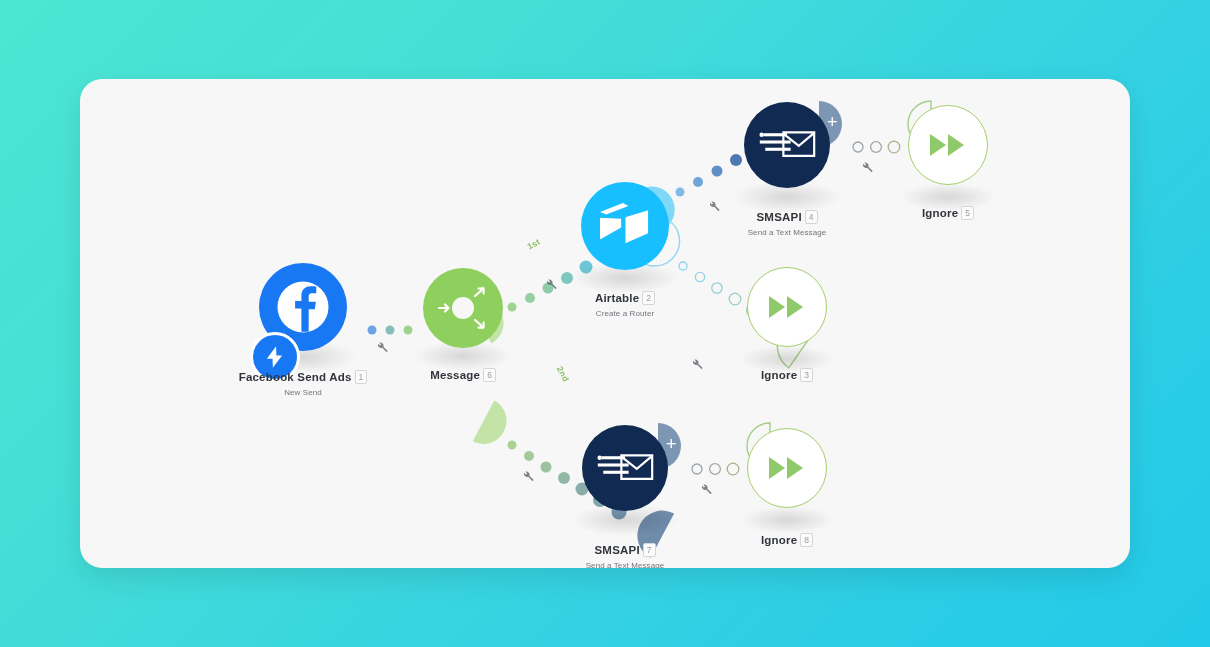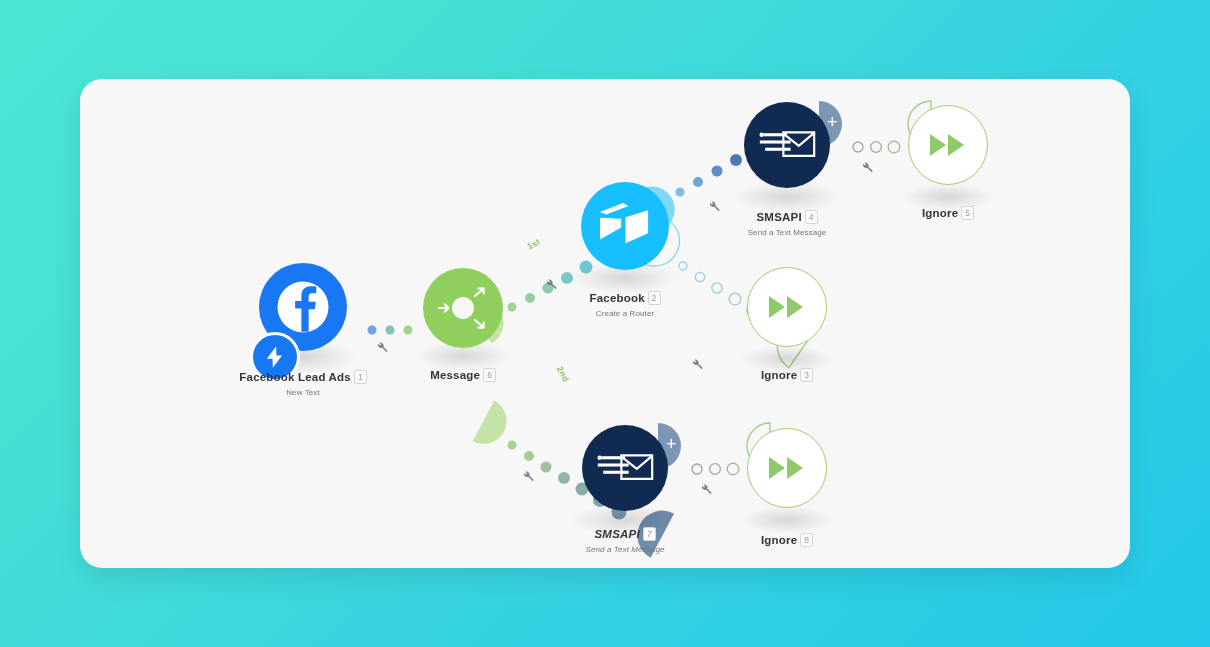--- a/index.html
+++ b/index.html
@@ -308,22 +308,22 @@
         </svg>
       </div>
 
       <div style="position:absolute; left:-53px; top:25px; width:50px; height:50px;">
         <div style="position:absolute; inset:0; border-radius:50%; background:#1877f2; border:3.5px solid #ffffff;"></div>
         <svg width="26" height="26" viewBox="0 0 24 24" style="position:absolute; left:12px; top:12px;">
           <path d="M13 2L4.5 13.5h5.2L10 22l8.5-11.5h-5.2z" fill="#ffffff"></path>
         </svg>
       </div>
       <div class="label" style="top:60px; width:220px;">
-        <span class="name">Facebook Lead Ads</span><span class="badge">1</span>
-        <div class="sub">New Text</div>
+        <span class="name">Facebook Send Ads</span><span class="badge">1</span>
+        <div class="sub">New Send</div>
       </div>
     </div>
 
     <div class="node" style="left:383px; top:229px;">
       <div class="node-shadow" style="width:100px; height:30px; top:48px;"></div>
       <div class="bubble router-circle" style="width:80px; height:80px;">
         <svg width="64" height="64" viewBox="0 0 64 64">
           <circle cx="32" cy="32" r="11" fill="#f7f7f7"></circle>
 
           <g stroke="#ffffff" stroke-width="2.2" fill="none" stroke-linecap="round" stroke-linejoin="round">
@@ -347,21 +347,21 @@
     <div class="node" style="left:545px; top:147px;">
       <div class="node-shadow" style="width:110px; height:32px; top:52px;"></div>
       <div class="bubble airtable-circle" style="width:88px; height:88px;">
         <svg width="58" height="50" viewBox="0 0 60 52">
           <path d="M28 2 L4 11.5 L10.5 14 L33.5 5.2 Z" fill="#ffffff"></path>
           <path d="M30.5 17 L30.5 44 L54 33.5 L54 9.5 Z" fill="#ffffff"></path>
           <path d="M4 17.5 L4 40 L26 27.5 L26 18.5 Z" fill="#ffffff"></path>
         </svg>
       </div>
       <div class="label" style="top:62px; width:200px;">
-        <span class="name">Facebook</span><span class="badge">2</span>
+        <span class="name">Airtable</span><span class="badge">2</span>
         <div class="sub">Create a Router</div>
       </div>
     </div>
 
     <div class="node" style="left:707px; top:66px;">
       <div class="node-shadow" style="width:110px; height:32px; top:52px;"></div>
       <div class="bubble sms-circle" style="width:86px; height:86px;">
         <svg width="58" height="40" viewBox="0 0 64 44">
 
           <path d="M28 8 L62 8 L62 34 L28 34 Z" fill="none" stroke="#ffffff" stroke-width="2.4"></path>
@@ -412,21 +412,21 @@
       <div class="bubble sms-circle" style="width:86px; height:86px;">
         <svg width="58" height="40" viewBox="0 0 64 44">
           <path d="M28 8 L62 8 L62 34 L28 34 Z" fill="none" stroke="#ffffff" stroke-width="2.4"></path>
           <path d="M28 9.5 L45 23 L61 9.5" fill="none" stroke="#ffffff" stroke-width="2.4"></path>
           <rect x="6" y="9" width="26" height="3.4" fill="#ffffff"></rect>
           <rect x="2" y="17" width="34" height="3.4" fill="#ffffff"></rect>
           <rect x="8" y="25" width="28" height="3.4" fill="#ffffff"></rect>
           <circle cx="4" cy="10.7" r="2.4" fill="#ffffff"></circle>
         </svg>
       </div>
-      <div class="label" style="top:56px; width:200px;font-style:italic;">
+      <div class="label" style="top:72px; width:200px;">
         <span class="name">SMSAPI</span><span class="badge">7</span>
         <div class="sub">Send a Text Message</div>
       </div>
     </div>
 
     <div class="node" style="left:707px; top:389px;">
       <div class="node-shadow" style="width:96px; height:28px; top:52px;"></div>
       <div class="bubble ignore-circle" style="width:80px; height:80px;">
         <svg width="40" height="28" viewBox="0 0 40 28">
           <path d="M2 3 L18 14 L2 25 Z" fill="#8ec96a"></path>

